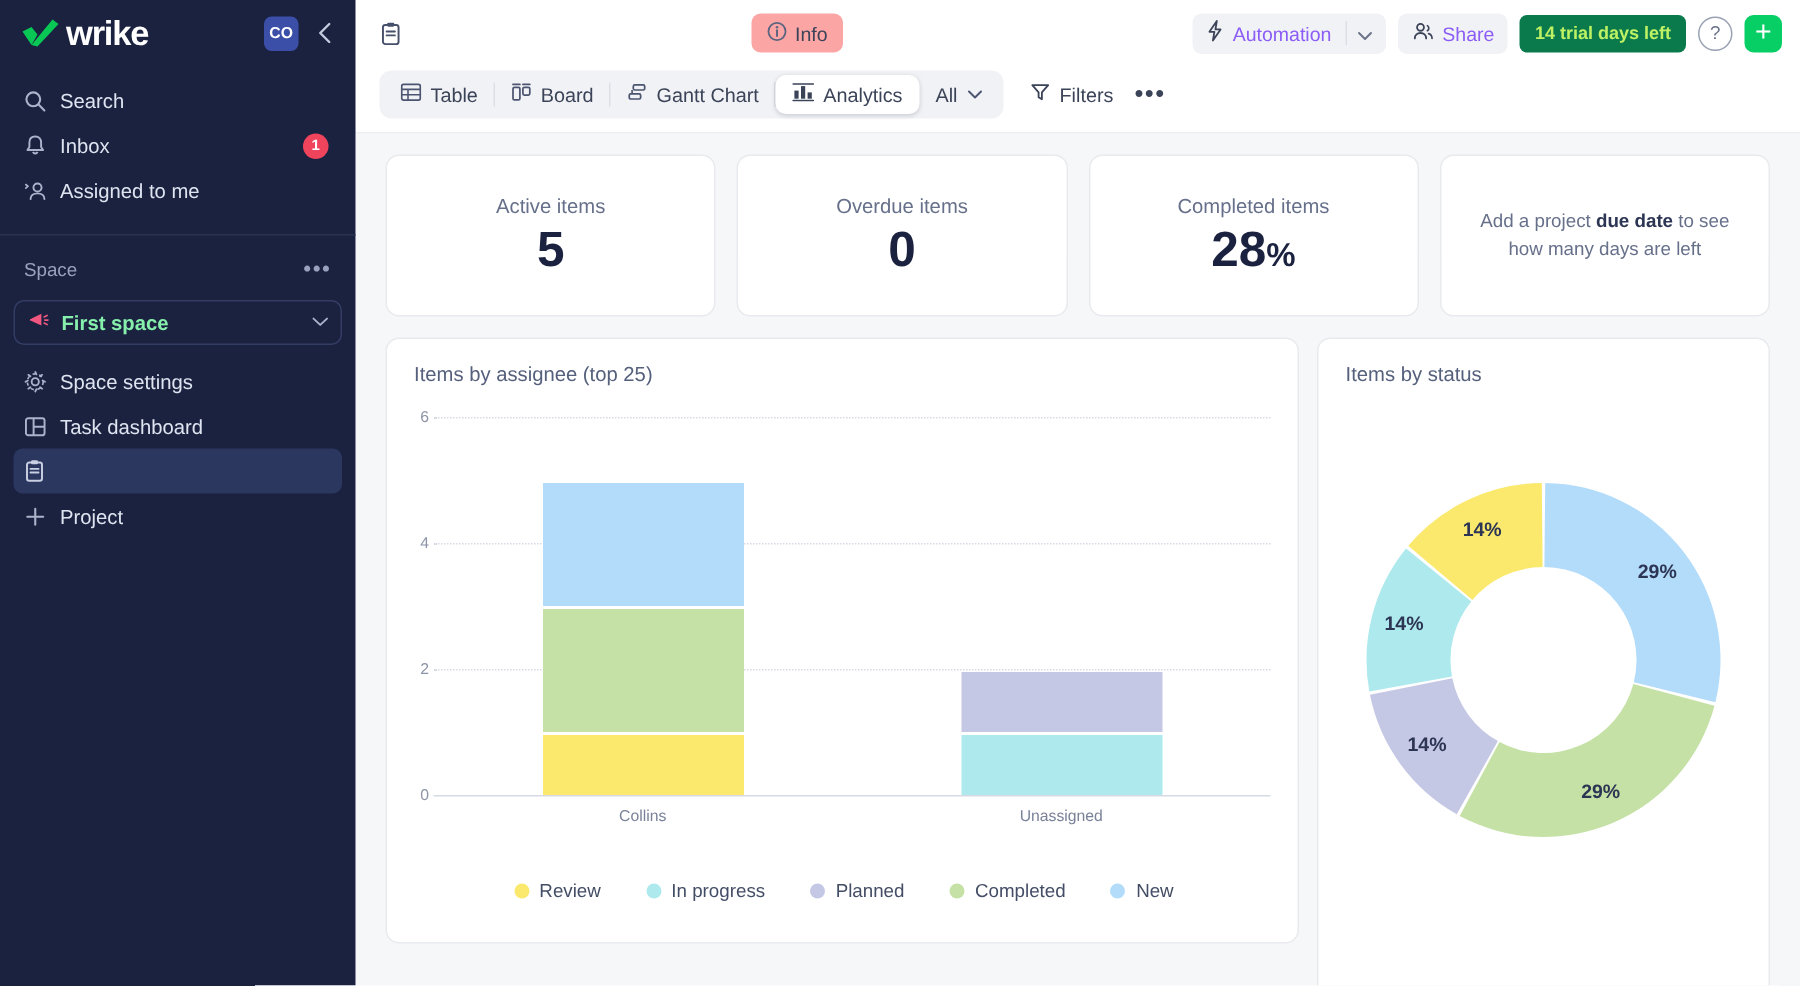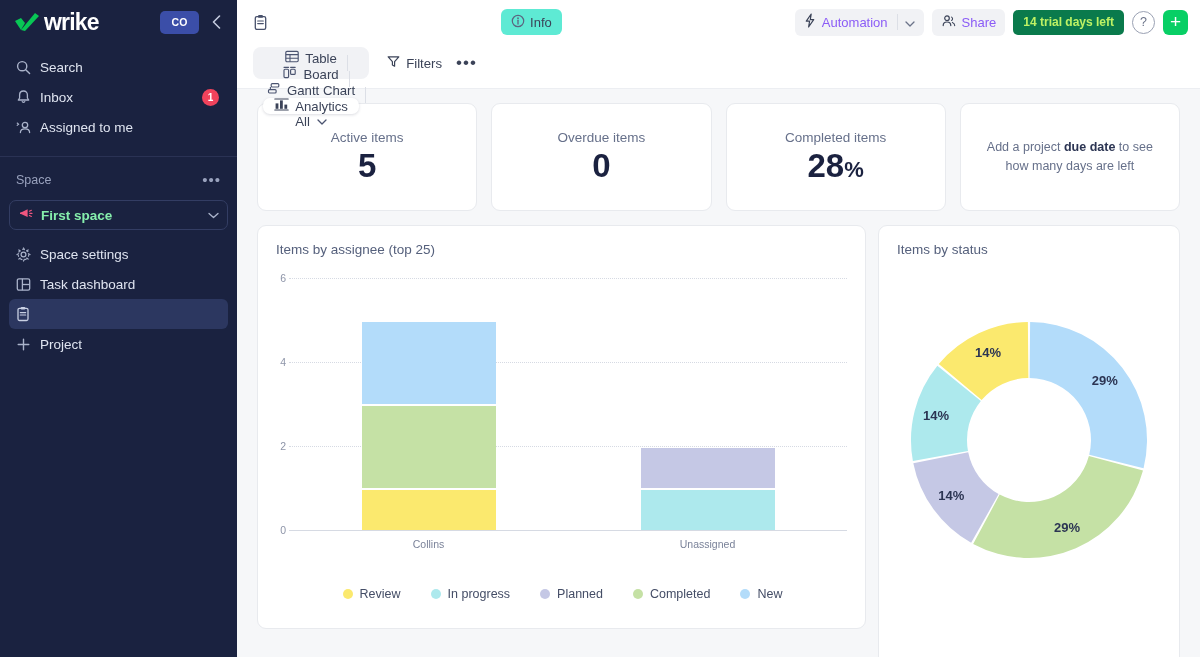--- a/index.html
+++ b/index.html
@@ -27,21 +27,21 @@
     gap: 8px;
   }
   .logo { display: flex; align-items: center; gap: 4px; flex: 1; }
   .logo-check { width: 26px; height: 20px; position: relative; }
   .logo-check svg { display: block; }
   .logo-word {
     color: #fff; font-size: 23px; font-weight: bold;
     letter-spacing: -0.8px;
   }
   .avatar-chip {
-    width: 39px; height: 23px; border-radius: 5px;
+    width: 23px; height: 23px; border-radius: 5px;
     background: #3b4ea8;
     color: #fff; font-size: 10.5px; font-weight: bold;
     display: flex; align-items: center; justify-content: center;
     letter-spacing: .2px;
   }
   .collapse-btn {
     width: 18px; height: 22px;
     display: flex; align-items: center; justify-content: center;
     color: #c3cade; font-size: 16px; cursor: pointer;
   }
@@ -122,21 +122,21 @@
     height: 44px; background: #fff;
     display: flex; align-items: center;
     padding: 0 12px 0 16px;
     flex: 0 0 44px;
   }
   .tb-doc-icon { color: #47506b; display: flex; align-items: center; }
   .tb-center { flex: 1; display: flex; justify-content: center; }
   .info-btn {
     display: flex; align-items: center; gap: 5px;
     height: 26px; padding: 0 10px;
-    border-radius: 6px; background: #5eead4;
+    border-radius: 6px; background: #fca5a5;
     color: #3b4358; font-size: 13px; cursor: pointer;
   }
   .tb-right { display: flex; align-items: center; gap: 8px; }
   .pill {
     display: flex; align-items: center; gap: 6px;
     height: 27px; padding: 0 9px;
     border-radius: 6px; background: #f1f2f5;
     color: #8b5cf6; font-size: 13px; cursor: pointer;
     white-space: nowrap;
     text-align: center;
@@ -171,21 +171,20 @@
     display: flex; align-items: center;
     padding: 0 16px 6px 16px;
     border-bottom: 1px solid #eceef2;
     flex: 0 0 45px;
   }
   .tabgroup {
     display: flex; align-items: center;
     background: #f1f2f5; border-radius: 8px;
     height: 32px; padding: 3px;
     position: relative;
-    flex-direction: column;
   }
   .tab {
     display: flex; align-items: center; gap: 6px;
     height: 26px; padding: 0 11px;
     font-size: 13.2px; color: #3b4358;
     cursor: pointer; border-radius: 6px;
     white-space: nowrap;
     position: relative;
   }
   .tab:not(:last-child)::after {

